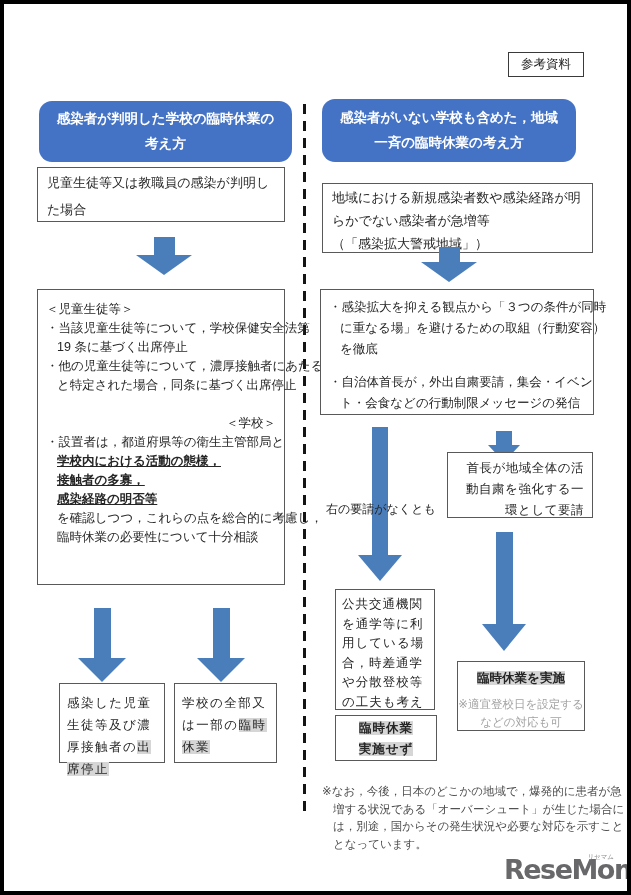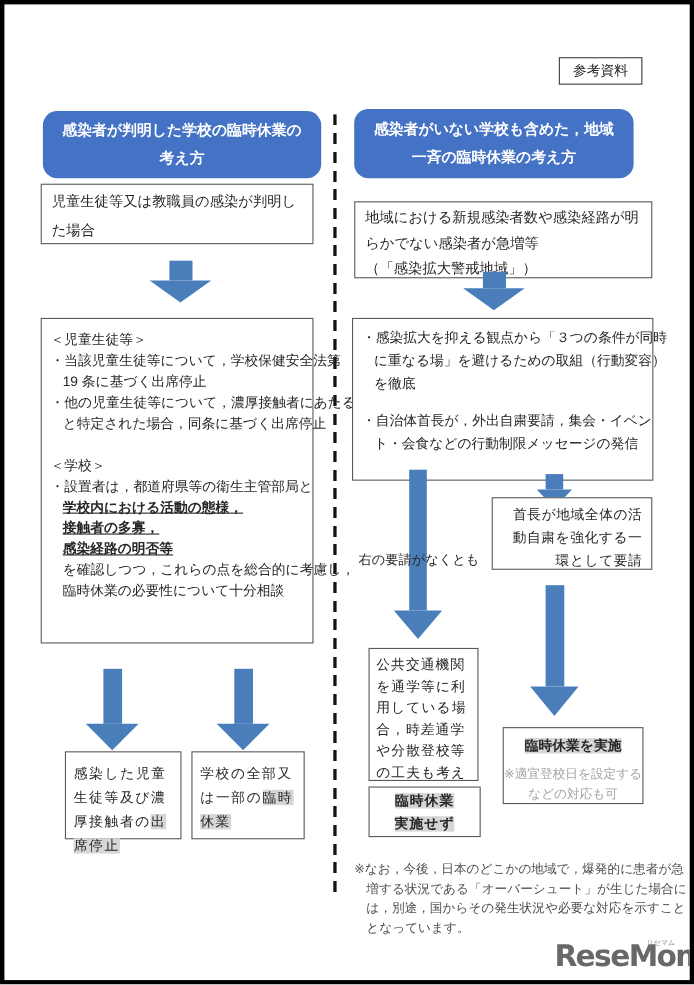--- a/index.html
+++ b/index.html
@@ -24,21 +24,21 @@
   }
   .arrow { position:absolute; display:flex; flex-direction:column; align-items:center; }
   .shaft { background:#4A7EBB; }
   .head  { width:0; height:0; }
 
   .trigger { line-height:27px; padding:1px 9px; }
   .detail  { padding:10px 8px; font-size:12.5px; }
   .ln  { line-height:19px; white-space:nowrap; }
   .ind { padding-left:11px; }
   .bu  { font-weight:bold; text-decoration:underline; }
-  .sp  { margin-top:19px; }
+  .sp  { margin-top:19px;text-align:right; }
 
   .rtrigger { line-height:23px; padding:2px 9px; }
   .measures { padding:7px 8px; font-size:12.5px; }
   .mln { line-height:21px; white-space:nowrap; }
   .gap { margin-top:12px; }
 
   .mayor { line-height:21px; padding:5px 8px; letter-spacing:0.5px; font-size:12.5px; }
   .transport { line-height:19.5px; padding:5px 6px; letter-spacing:1px; font-size:12.5px; }
   .result { font-size:12.5px; line-height:22px; letter-spacing:1.5px; padding:8px 7px; }
   .hl { background:#D6D6D6; }
@@ -119,21 +119,21 @@
   <div class="box rtrigger" style="left:318px;top:163px;width:271px;height:70px;margin-top:16px;">
     <div>地域における新規感染者数や感染経路が明らかでない感染者が急増等</div>
     <div>（「感染拡大警戒地域」）</div>
   </div>
 
   <div class="arrow" style="left:417px;top:243px;">
     <div class="shaft" style="width:21px;height:15px;"></div>
     <div class="head" style="border-left:28px solid transparent;border-right:28px solid transparent;border-top:20px solid #4A7EBB;"></div>
   </div>
 
-  <div class="box measures" style="left:316px;top:285px;width:274px;height:148px;">
+  <div class="box measures" style="left:316px;top:285px;width:274px;height:126px;">
     <div class="mln">・感染拡大を抑える観点から「３つの条件が同時</div>
     <div class="mln ind">に重なる場」を避けるための取組（行動変容）</div>
     <div class="mln ind">を徹底</div>
     <div class="mln gap">・自治体首長が，外出自粛要請，集会・イベン</div>
     <div class="mln ind">ト・会食などの行動制限メッセージの発信</div>
   </div>
 
   <div class="arrow" style="left:354px;top:423px;">
     <div class="shaft" style="width:16px;height:128px;"></div>
     <div class="head" style="border-left:22px solid transparent;border-right:22px solid transparent;border-top:26px solid #4A7EBB;"></div>

